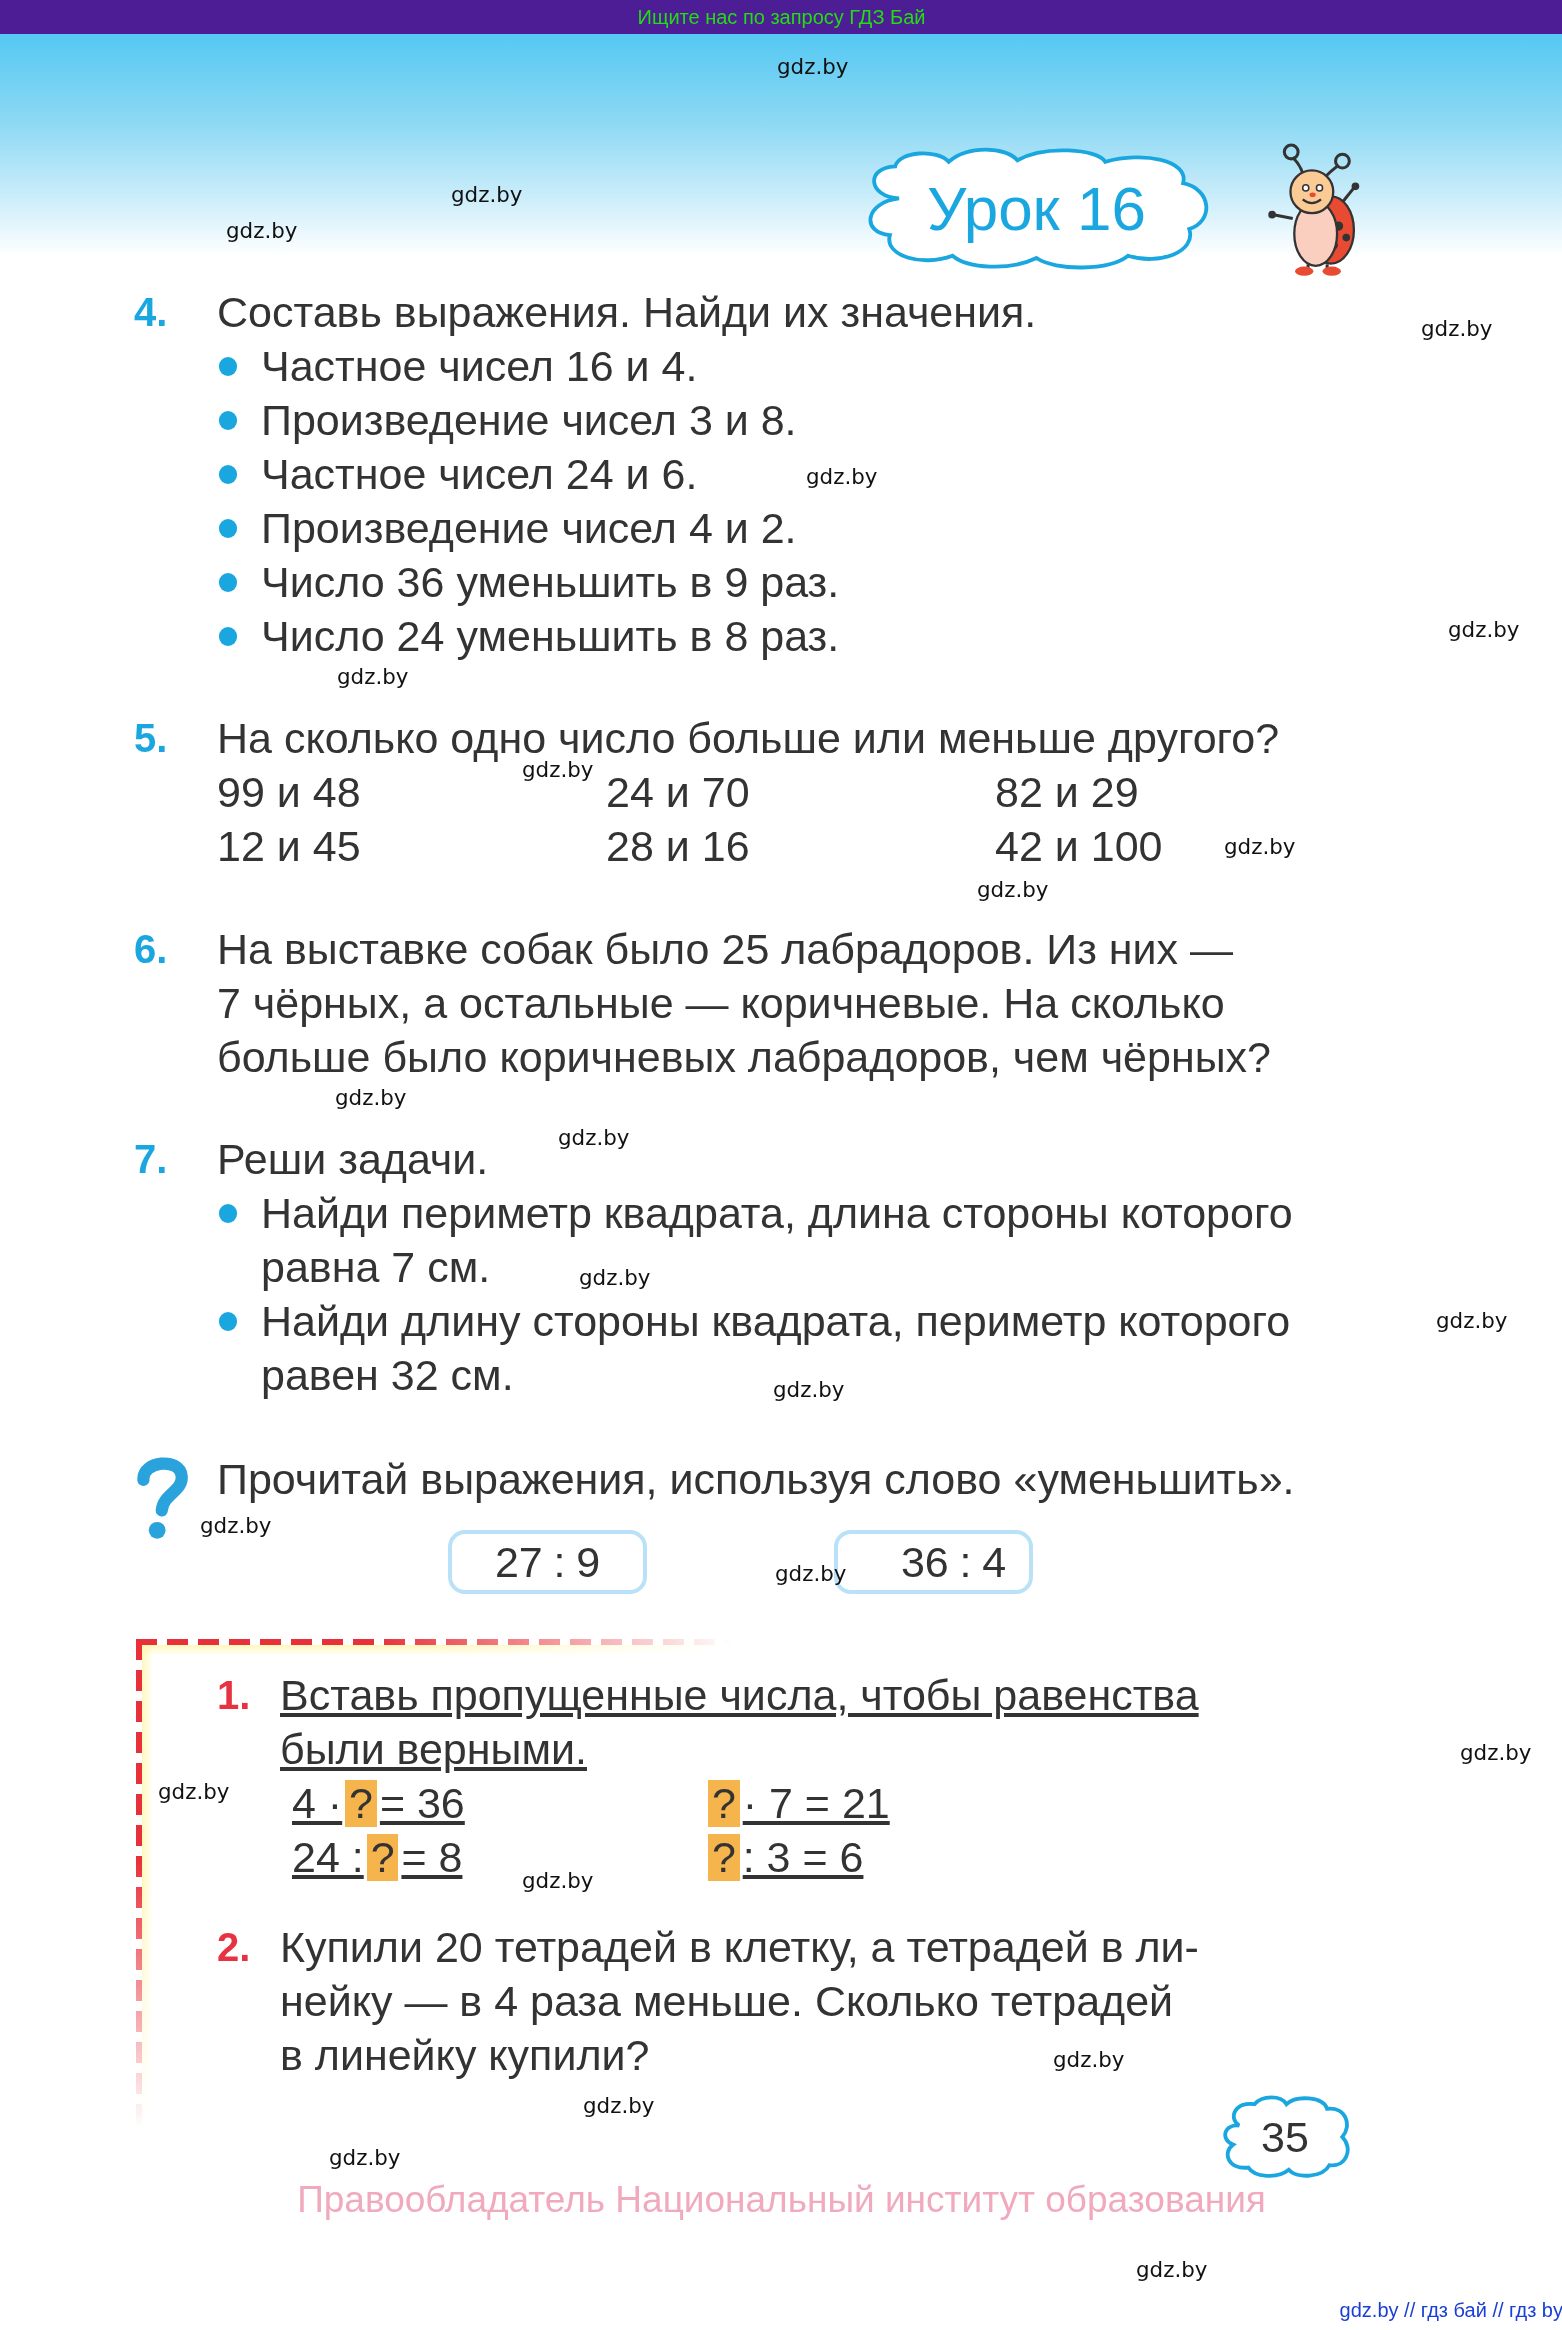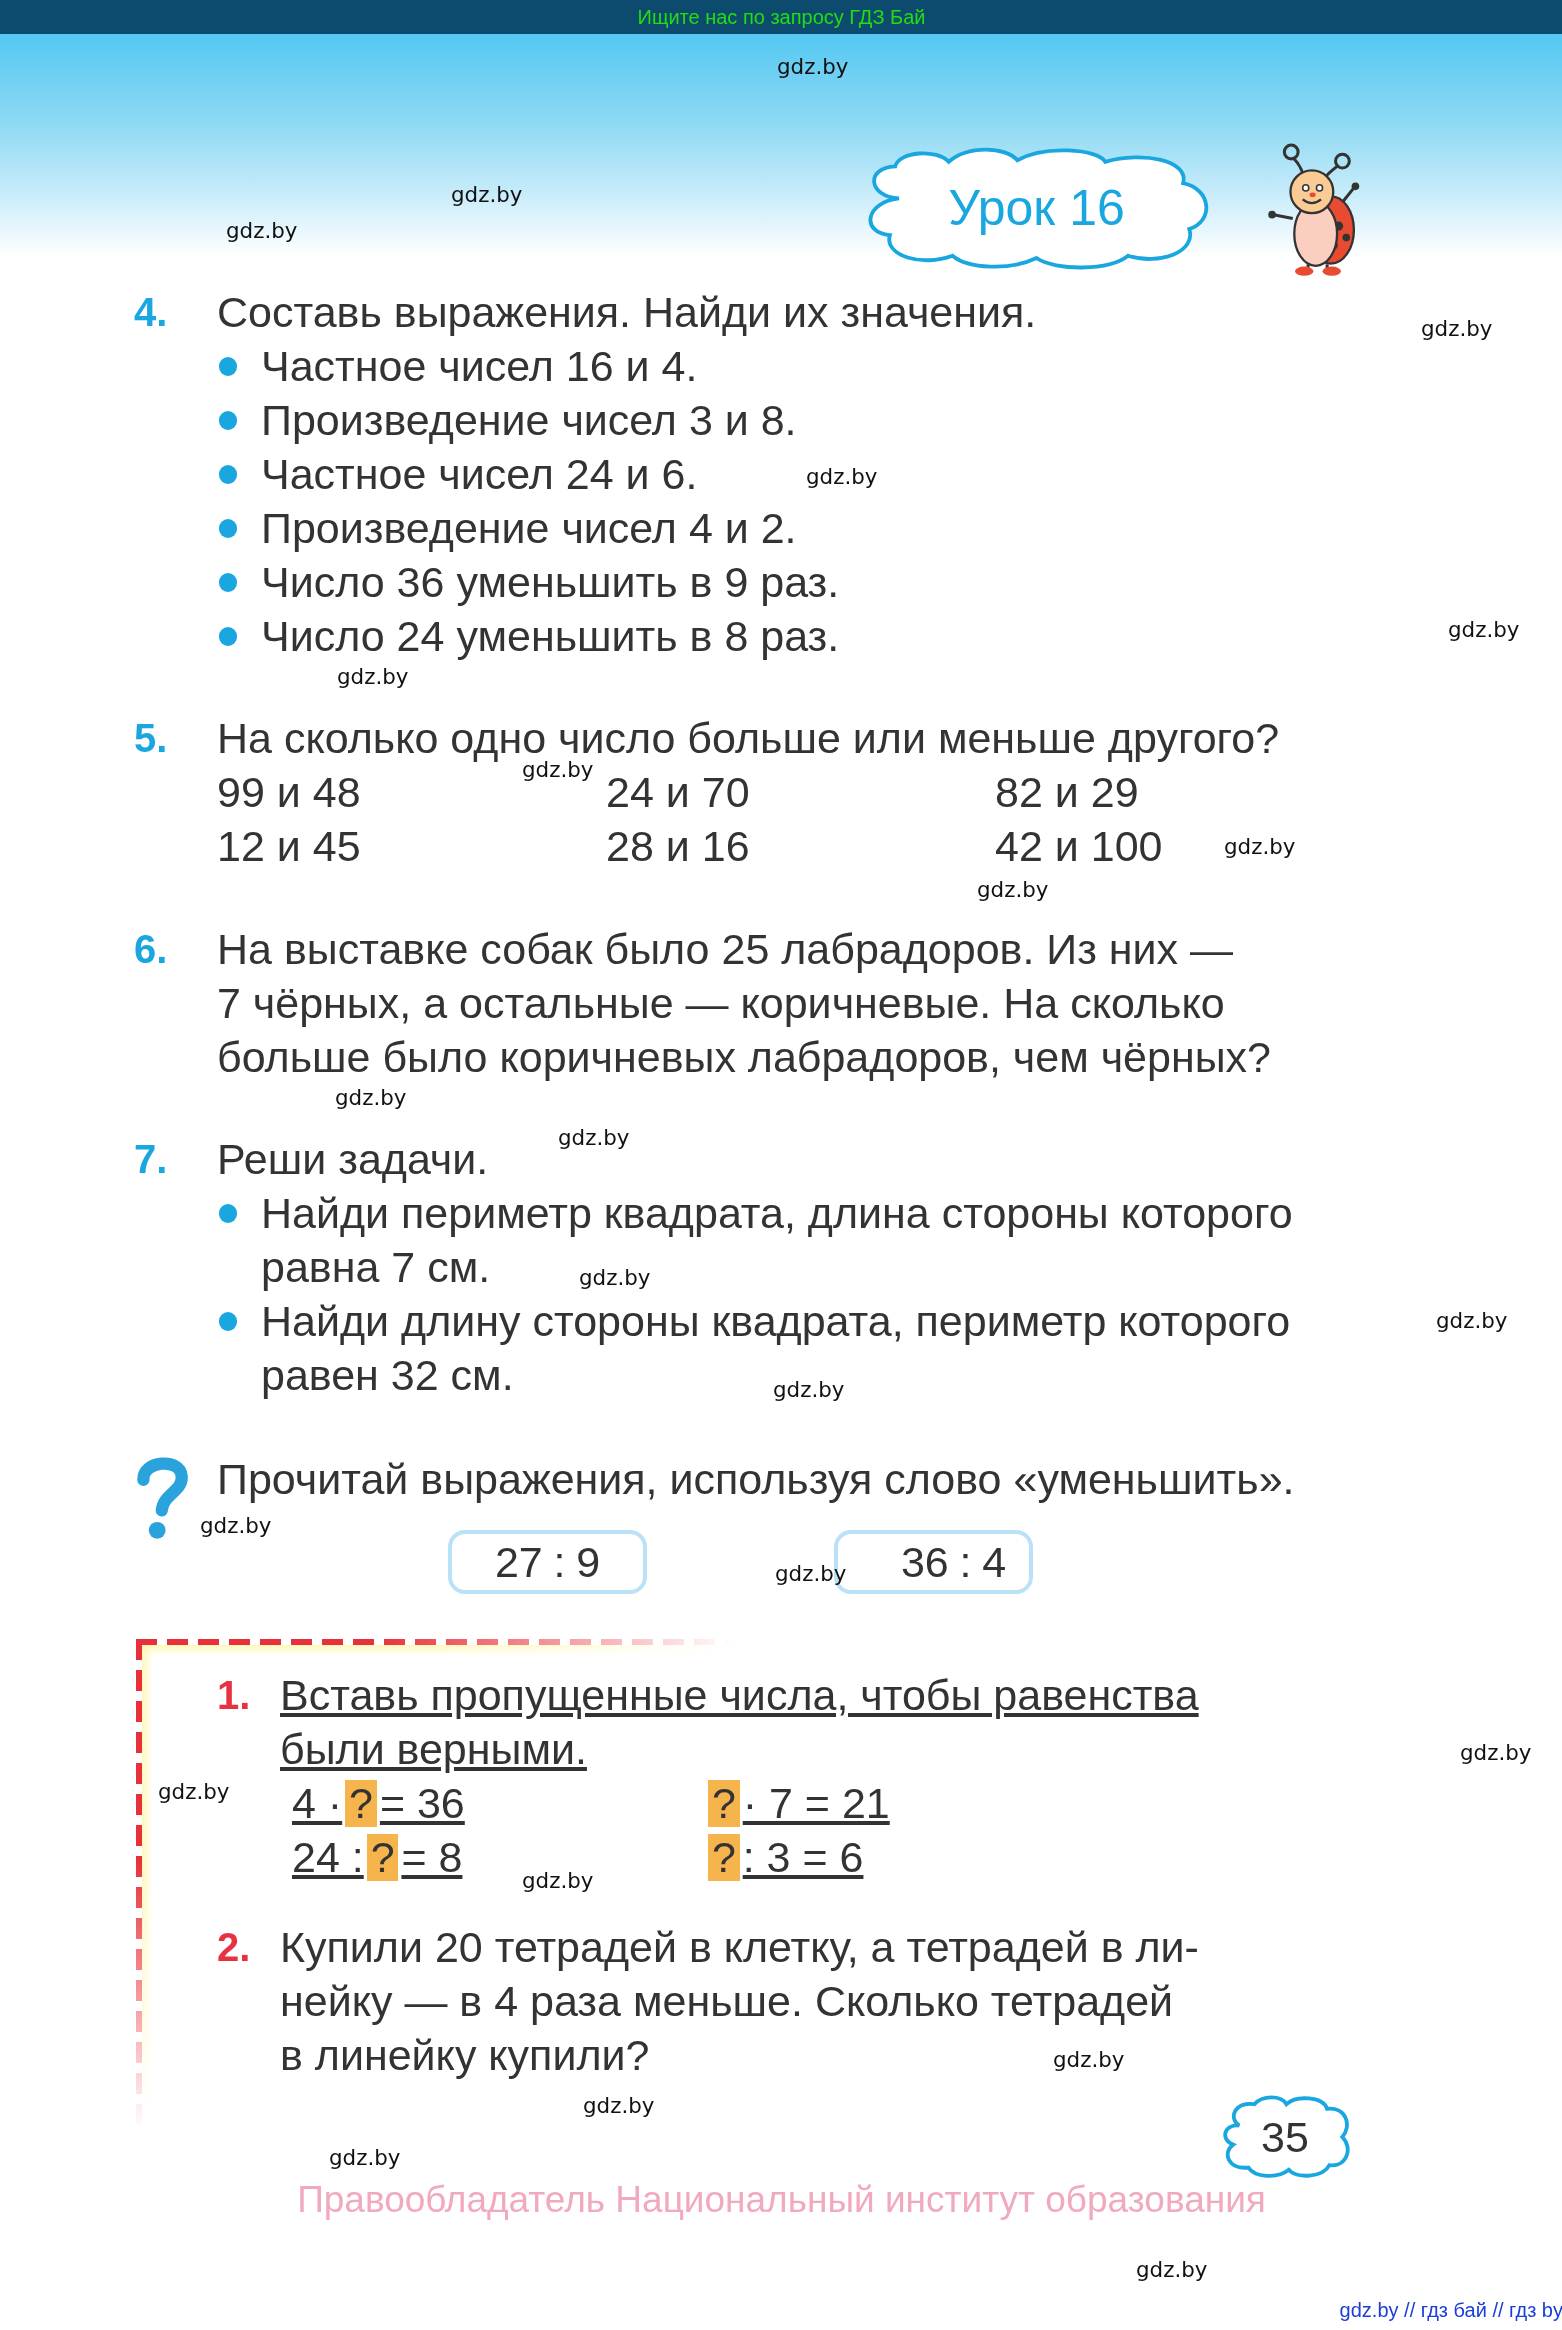--- a/index.html
+++ b/index.html
@@ -4,38 +4,38 @@
 <style>
   html, body { margin: 0; padding: 0; }
   body {
     width: 1563px; height: 2330px; position: relative; overflow: hidden;
     background: #ffffff;
     font-family: "Liberation Sans", sans-serif;
     color: #333333;
   }
   .top-banner {
     position: absolute; left: 0; top: 0; width: 1563px; height: 34px;
-    background: #0c4a6e; text-align: center;
+    background: #4c1d95; text-align: center;
     font-family: "Liberation Sans", sans-serif;
     font-size: 20px; color: #22dd11; line-height: 34px;
   }
   .sky {
     position: absolute; left: 0; top: 34px; width: 1563px; height: 222px;
     background: linear-gradient(to bottom, #55c8f2 0%, #8dd9f4 40%, #c8ecfa 72%, #ffffff 100%);
   }
   .wm {
     position: absolute; font-family: "DejaVu Sans", sans-serif;
     font-size: 21.4px; color: #111111; white-space: nowrap;
   }
   .cloud-title { position: absolute; left: 853px; top: 145px; width: 367px; height: 126px; }
   .cloud-title svg { position: absolute; left: 0; top: 0; }
   .cloud-title .lesson {
     position: absolute; left: 0; top: 0; width: 100%; height: 100%;
     display: flex; align-items: center; justify-content: center;
-    font-size: 50px; color: #1aa7e0;
+    font-size: 62px; color: #1aa7e0;
   }
   .ladybug { position: absolute; left: 1266px; top: 138px; width: 107px; height: 138px; }
 
   .task { position: absolute; left: 134px; font-size: 43px; line-height: 54px; color: #333; }
   .num { position: absolute; left: 0; font-weight: bold; color: #1aa7e0; font-size: 40px; }
   .num.red { color: #e63241; }
   .task-body { position: absolute; left: 83px; white-space: nowrap; }
   .bullet-row { position: relative; padding-left: 44px; white-space: nowrap; }
   .bullet {
     position: absolute; left: 1.5px; top: 18.4px; width: 18.4px; height: 18.4px; border-radius: 50%;

